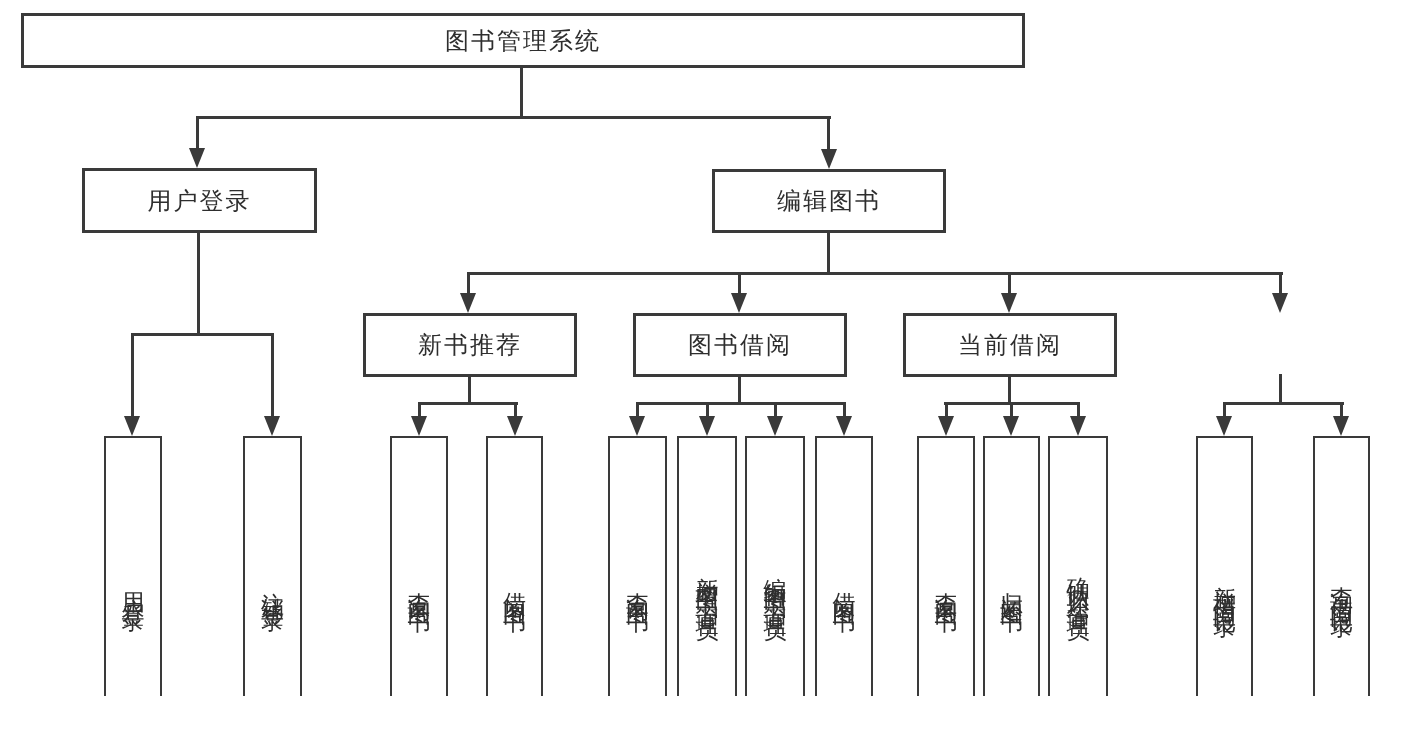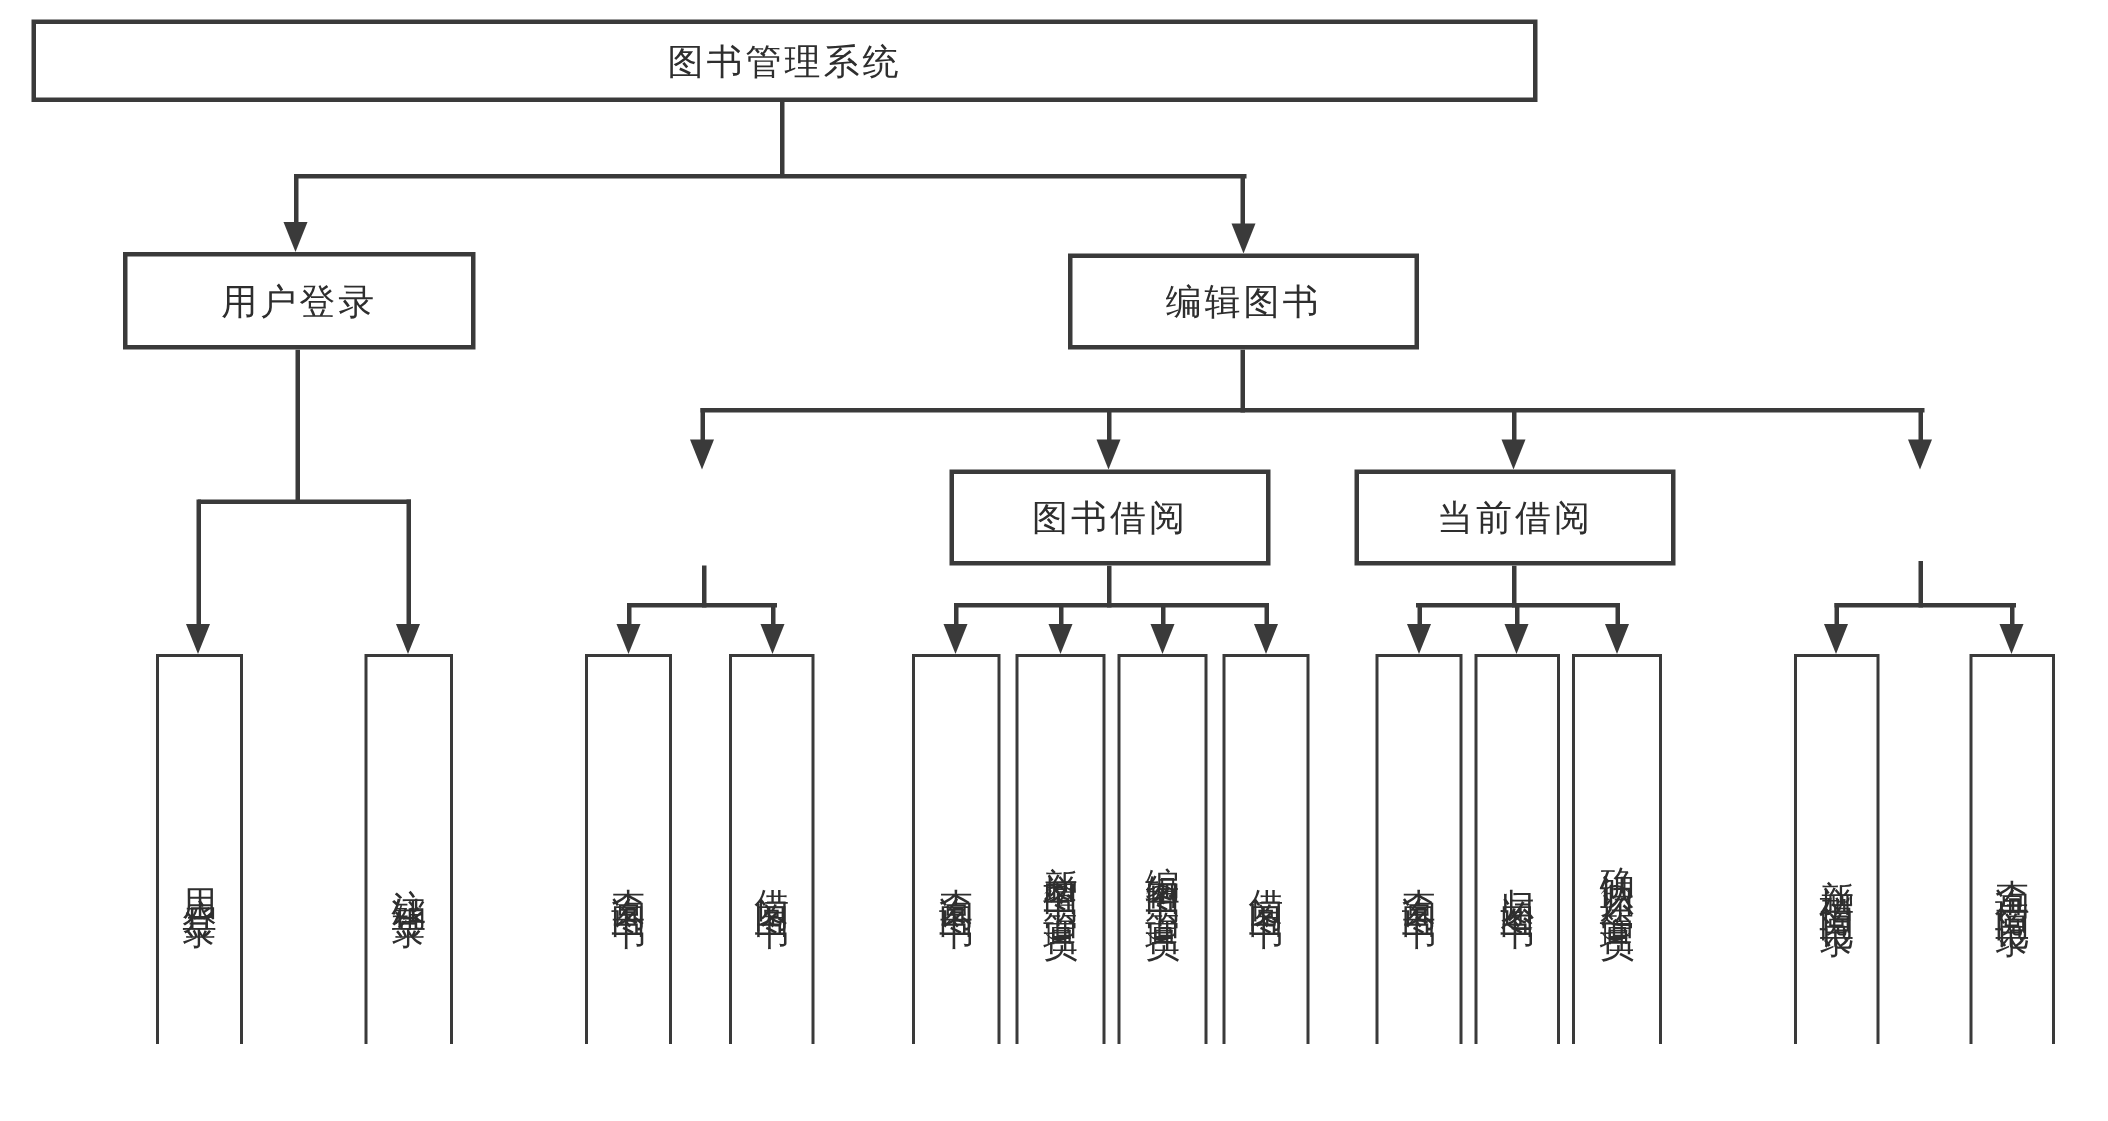--- a/index.html
+++ b/index.html
@@ -181,20 +181,23 @@
     <span>图书管理系统</span>
   </div>
 
   <div class="node h n-user-login">
     <span>用户登录</span>
   </div>
   <div class="node h n-book-mgmt">
     <span>编辑图书</span>
   </div>
 
+  <div class="node h n-new-book">
+    <span>新书推荐</span>
+  </div>
   <div class="node h n-current-borrow">
     <span>当前借阅</span>
   </div>
   <div class="node h n-book-borrow">
     <span>图书借阅</span>
   </div>
 
   <div class="node v leaf n-l1">
     <span class="vtext">用户登录</span>
   </div>

